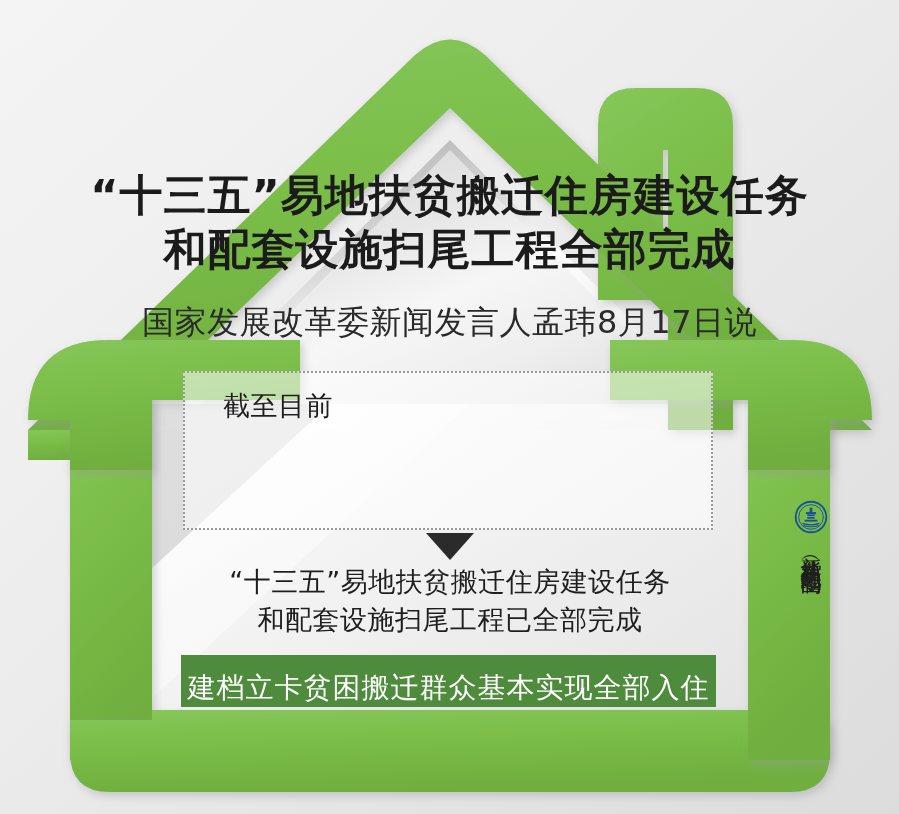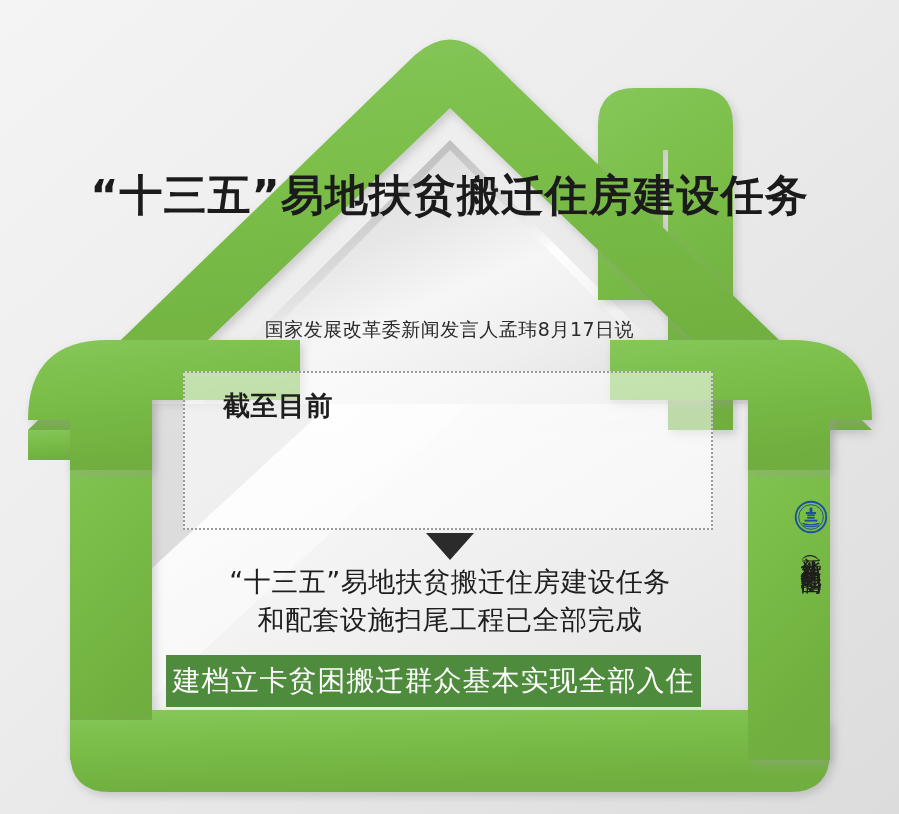--- a/index.html
+++ b/index.html
@@ -42,26 +42,26 @@
     color: #1b1b1b;
     font-size: 43px;
     line-height: 54px;
     font-weight: bold;
     letter-spacing: 1px;
     white-space: nowrap;
   }
   .subtitle {
     position: absolute;
     left: 0;
-    top: 312px;
+    top: 305px;
     width: 899px;
     text-align: center;
     z-index: 20;
     color: #2a2a2a;
-    font-size: 19px;
+    font-size: 32px;
     line-height: 34px;
     letter-spacing: 0.5px;
     white-space: nowrap;
   }
 
   
   .dotted-box {
     position: absolute;
     left: 183px;
     top: 371px;
@@ -82,21 +82,20 @@
     display: flex;
     align-items: center;
     height: 42px;
     white-space: nowrap;
   }
   .stat-label {
     color: #1e1e1e;
     font-size: 27px;
     line-height: 42px;
     letter-spacing: 0.5px;
-    font-weight: bold;
   }
   .stat-badge {
     background: #c05a1e;
     color: #ffffff;
     font-size: 27px;
     line-height: 38px;
     padding: 1px 11px 3px 11px;
     margin-left: 7px;
     letter-spacing: 0.5px;
   }
@@ -127,28 +126,28 @@
     color: #1e1e1e;
     font-size: 27px;
     line-height: 38px;
     letter-spacing: 0.5px;
     white-space: nowrap;
   }
 
   
   .green-banner {
     position: absolute;
-    left: 166px;
+    left: 181px;
     top: 655px;
     width: 535px;
     height: 52px;
     background: #4f8b3c;
     z-index: 22;
     display: flex;
-    align-items: center;
+    align-items: flex-end;
     justify-content: center;
   }
   .green-banner-text {
     color: #ffffff;
     font-size: 28px;
     letter-spacing: 1px;
     white-space: nowrap;
   }
 
   
@@ -256,20 +255,21 @@
 
     <g filter="url(#softShadow)">
       <path d="M 872,420 Q 872,340 792,340 L 610,340 L 610,400 L 748,400 L 748,470 L 830,470 L 830,420 Z" fill="url(#greenGrad)"></path>
     </g>
 
     <path d="M 152,352 L 300,352 L 300,392 L 152,392 Z" fill="#f2f2f2" opacity="0.0"></path>
   </svg>
 
   <div class="title-block">
     <div class="title-line">“十三五”易地扶贫搬迁住房建设任务</div>
+    <div class="title-line">和配套设施扫尾工程全部完成</div>
   </div>
 
   <div class="subtitle">国家发展改革委新闻发言人孟玮8月17日说</div>
 
   <div class="dotted-box"></div>
   <div class="stat-rows" style="position:absolute; left:223px; top:385px; z-index:24;">
     <div class="stat-row">
       <span class="stat-label">截至目前</span>
     </div>
   </div>

